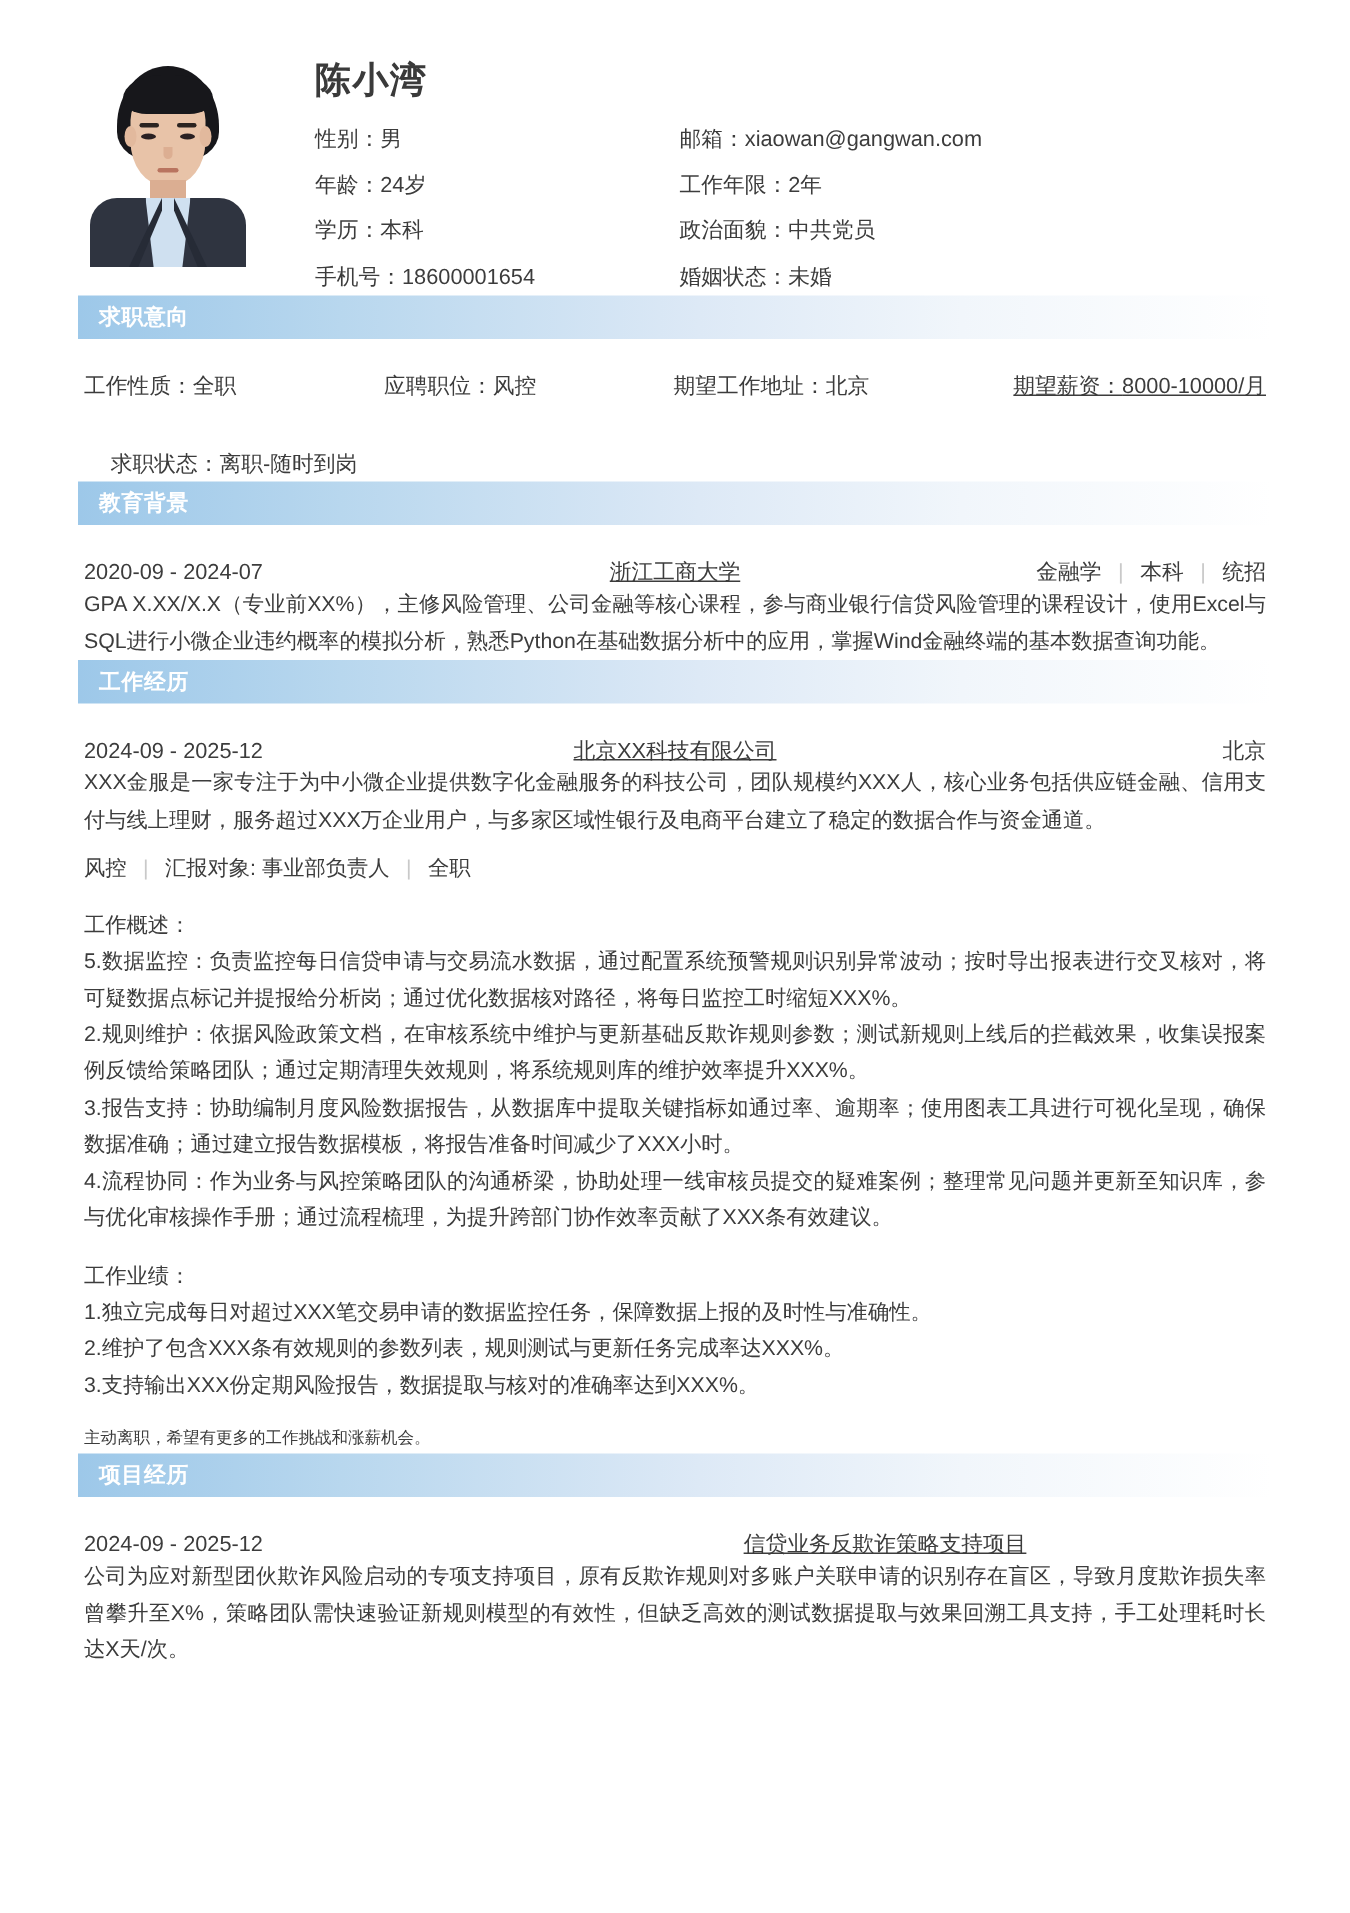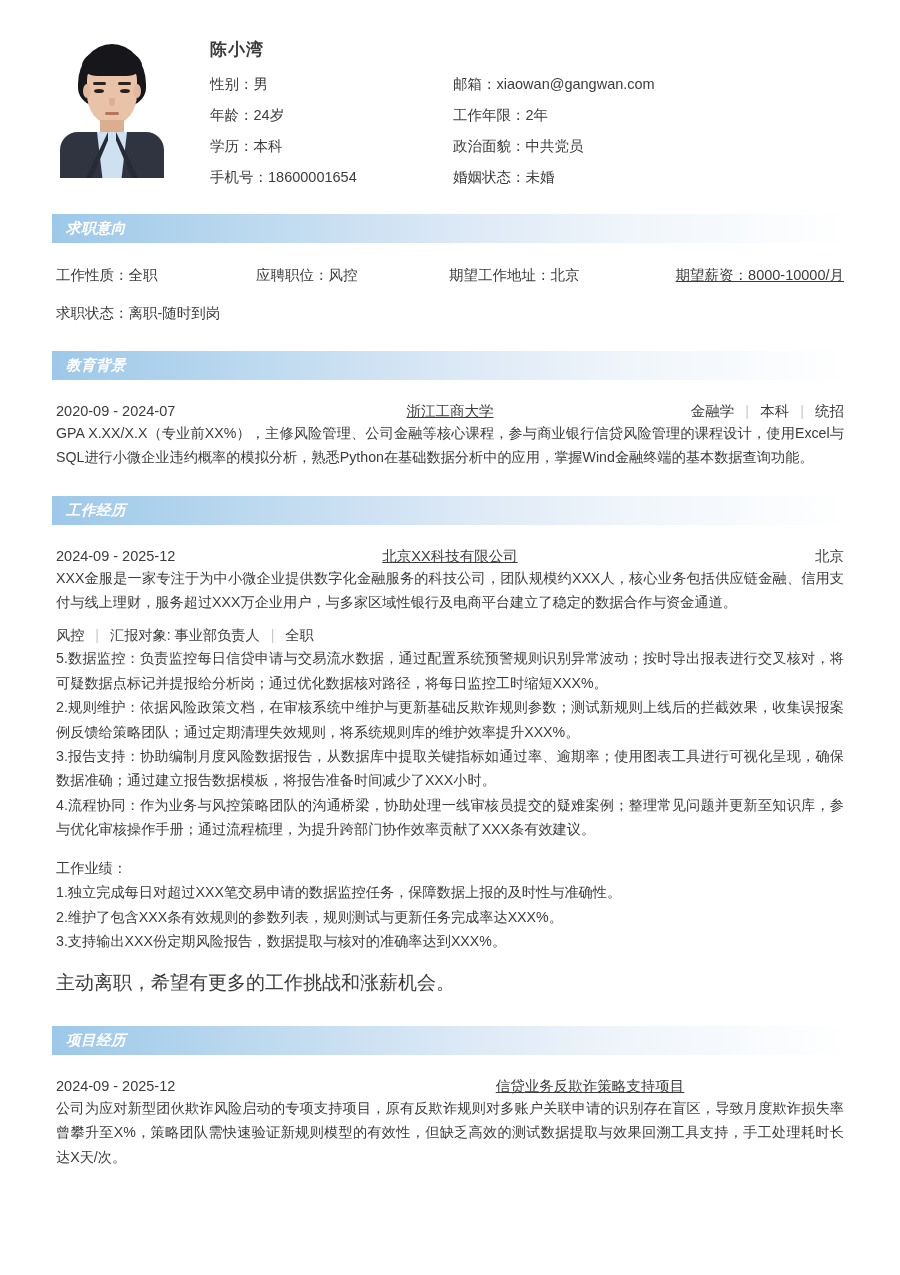--- a/index.html
+++ b/index.html
@@ -141,21 +141,21 @@
     clip-path: polygon(0 0, 0 18%, 72% 100%, 100% 100%);
   }
 
   .header-info {
     flex: 1 1 auto;
     padding-left: 38px;
     padding-top: 2px;
   }
 
   .name {
-    font-size: 17px;
+    font-size: 24px;
     font-weight: bold;
     color: #3a3a3a;
     letter-spacing: 1px;
     margin-bottom: 14px;
     line-height: 1.2;
   }
 
   .info-grid {
     display: grid;
     grid-template-columns: 243px 1fr;
@@ -173,42 +173,40 @@
 
   
   .section { padding: 0 52px; }
 
   .section-bar {
     height: 29px;
     background: linear-gradient(to right, #9dc8e9 0%, #b8d7ee 22%, #dde9f6 52%, #f1f6fb 74%, #ffffff 100%);
     display: flex;
     align-items: center;
     padding-left: 14px;
-    margin-top: 26px;
-    font-style: italic;
   }
   .section-bar .title {
     color: #ffffff;
     font-size: 14.5px;
     font-weight: bold;
     letter-spacing: 0.5px;
   }
 
   .section-body { padding: 0 4px; }
 
   
   .intent-rows { padding-top: 22px; }
   .intent-row {
     display: flex;
     font-size: 14.5px;
     color: #3c3c3c;
-    margin-bottom: 16px;
+    margin-bottom: 30px;
     line-height: 1.5;
   }
-  .intent-row:last-child { margin-bottom: 0; }
+  .intent-row:last-child { margin-bottom: 0; text-align: center; }
   .intent-item { white-space: nowrap; }
   .intent-item.c1 { width: 200px; }
   .intent-item.c2 { width: 193px; }
   .intent-item.c3 { width: 218px; }
   .intent-item.c4 { flex: 1; text-align: right; text-decoration: underline; }
 
   
   .entry-head {
     display: flex;
     align-items: baseline;
@@ -257,21 +255,21 @@
 
   .list { margin: 0; }
   .list .li {
     font-size: 14.2px;
     line-height: 1.72;
     color: #3c3c3c;
     text-align: justify;
   }
 
   .closing {
-    font-size: 19px;
+    font-size: 11px;
     line-height: 1.72;
     color: #3c3c3c;
     margin-top: 14px;
   }
 </style>
 </head>
 <body>
 
 <div class="page">
 
@@ -363,20 +361,21 @@
       </div>
       <div class="para">XXX金服是一家专注于为中小微企业提供数字化金融服务的科技公司，团队规模约XXX人，核心业务包括供应链金融、信用支付与线上理财，服务超过XXX万企业用户，与多家区域性银行及电商平台建立了稳定的数据合作与资金通道。</div>
       <div class="tagline">
         <span>风控</span>
         <span class="sep">|</span>
         <span>汇报对象: 事业部负责人</span>
         <span class="sep">|</span>
         <span>全职</span>
       </div>
 
+      <div class="block-label">工作概述：</div>
       <div class="list">
         <div class="li">5.数据监控：负责监控每日信贷申请与交易流水数据，通过配置系统预警规则识别异常波动；按时导出报表进行交叉核对，将可疑数据点标记并提报给分析岗；通过优化数据核对路径，将每日监控工时缩短XXX%。</div>
         <div class="li">2.规则维护：依据风险政策文档，在审核系统中维护与更新基础反欺诈规则参数；测试新规则上线后的拦截效果，收集误报案例反馈给策略团队；通过定期清理失效规则，将系统规则库的维护效率提升XXX%。</div>
         <div class="li">3.报告支持：协助编制月度风险数据报告，从数据库中提取关键指标如通过率、逾期率；使用图表工具进行可视化呈现，确保数据准确；通过建立报告数据模板，将报告准备时间减少了XXX小时。</div>
         <div class="li">4.流程协同：作为业务与风控策略团队的沟通桥梁，协助处理一线审核员提交的疑难案例；整理常见问题并更新至知识库，参与优化审核操作手册；通过流程梳理，为提升跨部门协作效率贡献了XXX条有效建议。</div>
       </div>
 
       <div class="block-label">工作业绩：</div>
       <div class="list">
         <div class="li">1.独立完成每日对超过XXX笔交易申请的数据监控任务，保障数据上报的及时性与准确性。</div>

